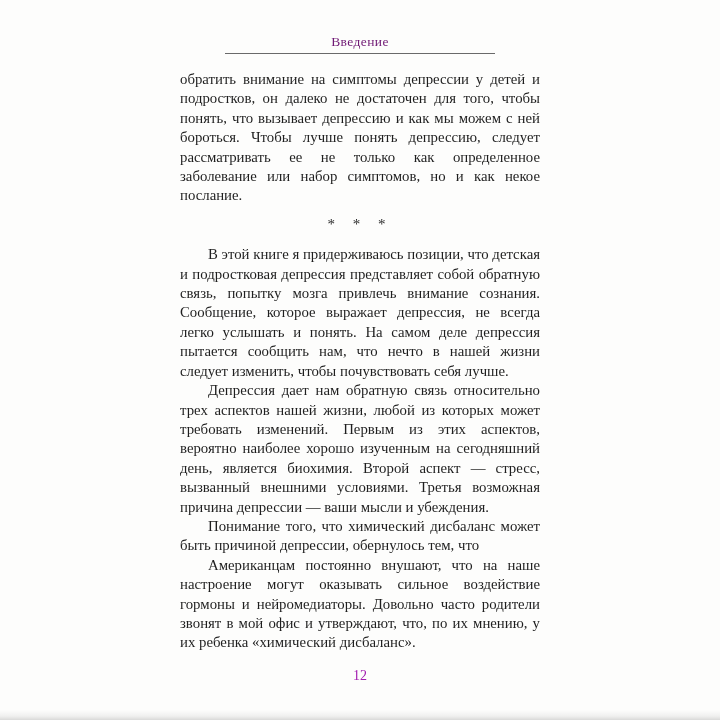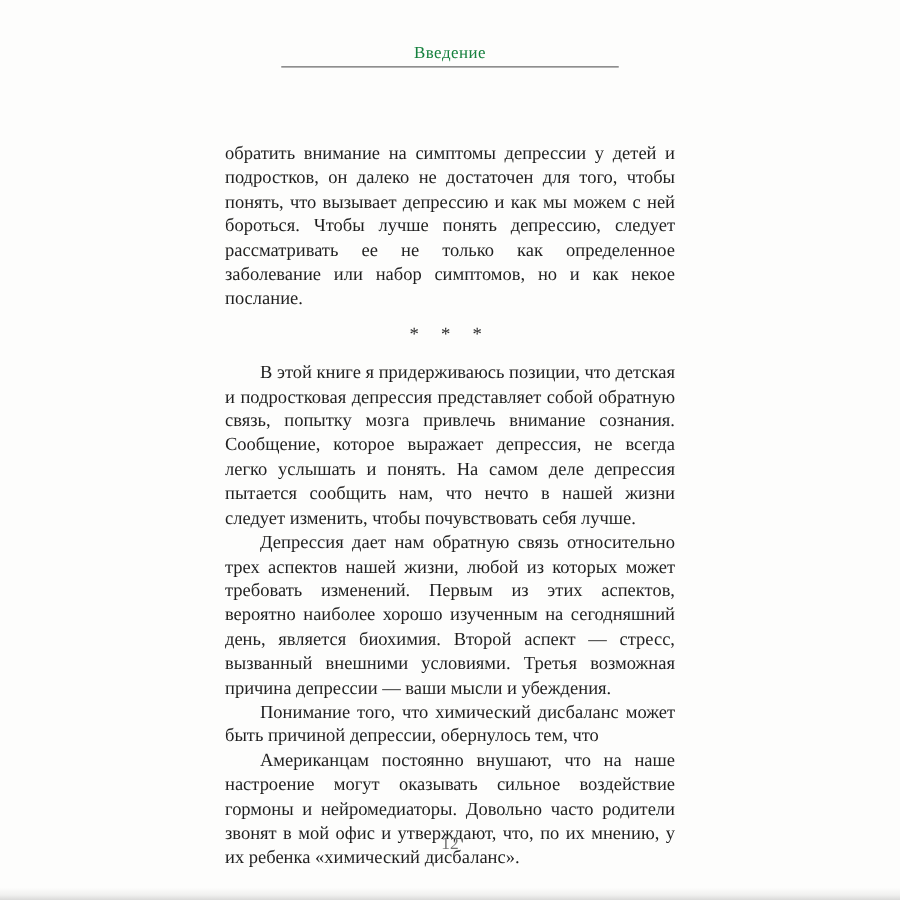--- a/index.html
+++ b/index.html
@@ -17,21 +17,21 @@
     color: #222222;
   }
   .running-head {
     position: absolute;
     top: 34px;
     left: 0;
     width: 720px;
     text-align: center;
     font-size: 13.5px;
     letter-spacing: 0.4px;
-    color: #15803d;
+    color: #701a75;
   }
   .header-rule {
     position: absolute;
     top: 53px;
     left: 225px;
     width: 270px;
     height: 0;
     border-top: 1px solid #6a6a6a;
   }
   .text-block {
@@ -43,38 +43,37 @@
     line-height: 19.4px;
     text-align: justify;
     color: #1f1f1f;
   }
   .text-block p {
     margin: 0;
     text-indent: 28px;
   }
   .text-block p.no-indent {
     text-indent: 0;
-    margin-top: 44px;
   }
   .separator {
     text-align: center;
     text-indent: 0 !important;
     margin: 9px 0 11px 0 !important;
     letter-spacing: 7px;
     font-size: 15px;
     color: #2a2a2a;
   }
   .page-number {
     position: absolute;
     top: 668px;
     left: 0;
     width: 720px;
     text-align: center;
     font-size: 14px;
-    color: #737373;
+    color: #a21caf;
   }
   .page-edge-shadow {
     position: absolute;
     bottom: 0;
     left: 0;
     width: 720px;
     height: 10px;
     background: linear-gradient(to bottom, rgba(0,0,0,0) 0%, rgba(0,0,0,0.05) 60%, rgba(0,0,0,0.14) 100%);
   }
 </style>

